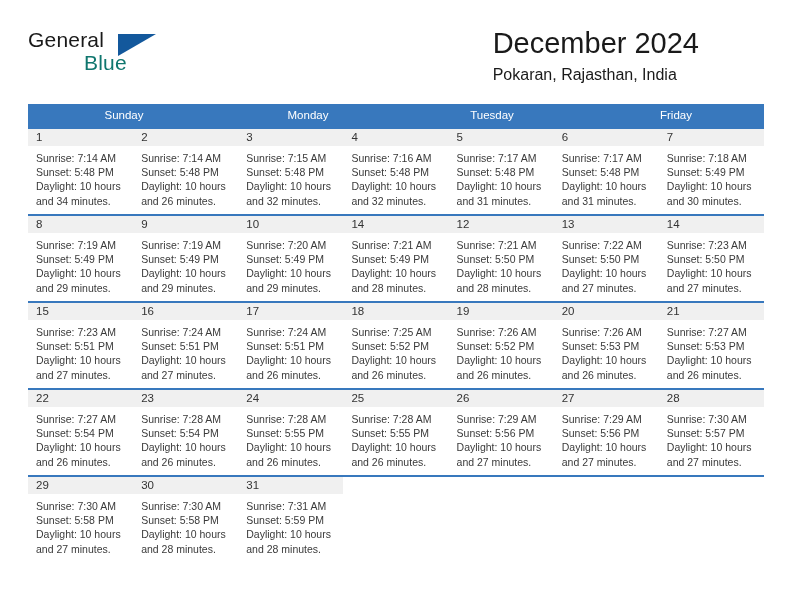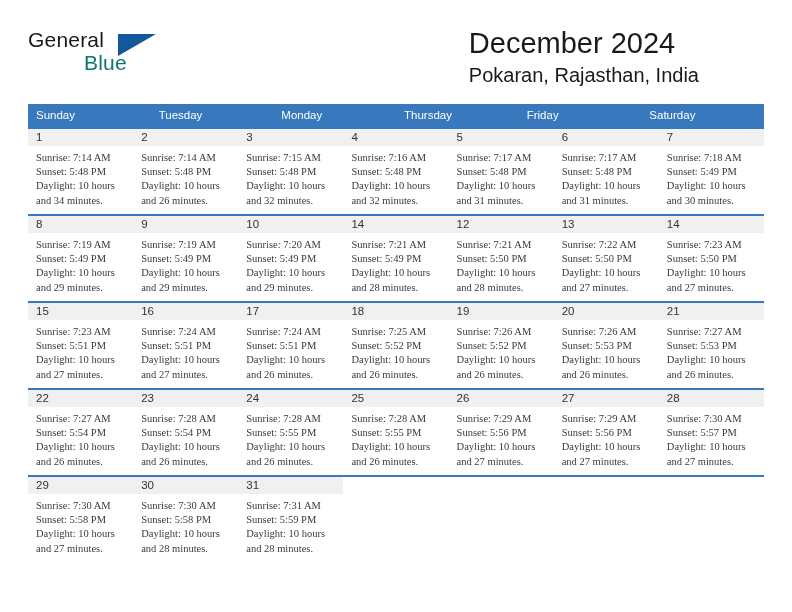--- a/index.html
+++ b/index.html
@@ -71,38 +71,39 @@
     text-align: left;
   }
   .cal-title {
     font-size: 29px;
     color: #1a1a1a;
     font-weight: normal;
     line-height: 38px;
     white-space: nowrap;
   }
   .cal-sub {
-    font-size: 20px;
+    font-size: 16px;
     color: #1a1a1a;
     line-height: 22px;
     margin-top: 2px;
     white-space: nowrap;
   }
 
   
   .calendar {
     position: absolute;
     left: 28px;
     top: 104px;
     width: 736px;
   }
   .weekdays {
     display: flex;
     background: #3878bd;
     height: 23px;
+    text-align: center;
   }
   .weekday {
     flex: 1 1 0;
     box-sizing: border-box;
     color: #ffffff;
     font-size: 11.5px;
     line-height: 23px;
     padding-left: 8px;
     white-space: nowrap;
     overflow: hidden;
@@ -134,21 +135,20 @@
   }
   .day-num {
     font-size: 11.5px;
     color: #333333;
     line-height: 17px;
     padding-left: 8px;
     display: block;
   }
   .day-info {
     padding: 4px 6px 0 8px;
-    font-family: Liberation Serif, serif;
   }
   .day-info .line {
     font-size: 10.5px;
     line-height: 14.2px;
     color: #3a3a3a;
     white-space: nowrap;
   }
 </style>
 </head>
 <body>
@@ -167,25 +167,23 @@
       <div class="cal-title">December 2024</div>
       <div class="cal-sub">Pokaran, Rajasthan, India</div>
     </div>
 
   </div>
 
   <div class="calendar">
 
     <div class="weekdays">
       <div class="weekday">Sunday</div>
+      <div class="weekday">Monday</div>
       <div class="weekday">Tuesday</div>
-      <div class="weekday">Monday</div>
-      <div class="weekday">Thursday</div>
       <div class="weekday">Friday</div>
-      <div class="weekday">Saturday</div>
     </div>
 
     <div class="week">
       <div class="day">
         <div class="day-num-band">
             <span class="day-num">1</span>
           </div>
         <div class="day-info">
           <div class="line">Sunrise: 7:14 AM</div>
           <div class="line">Sunset: 5:48 PM</div>

